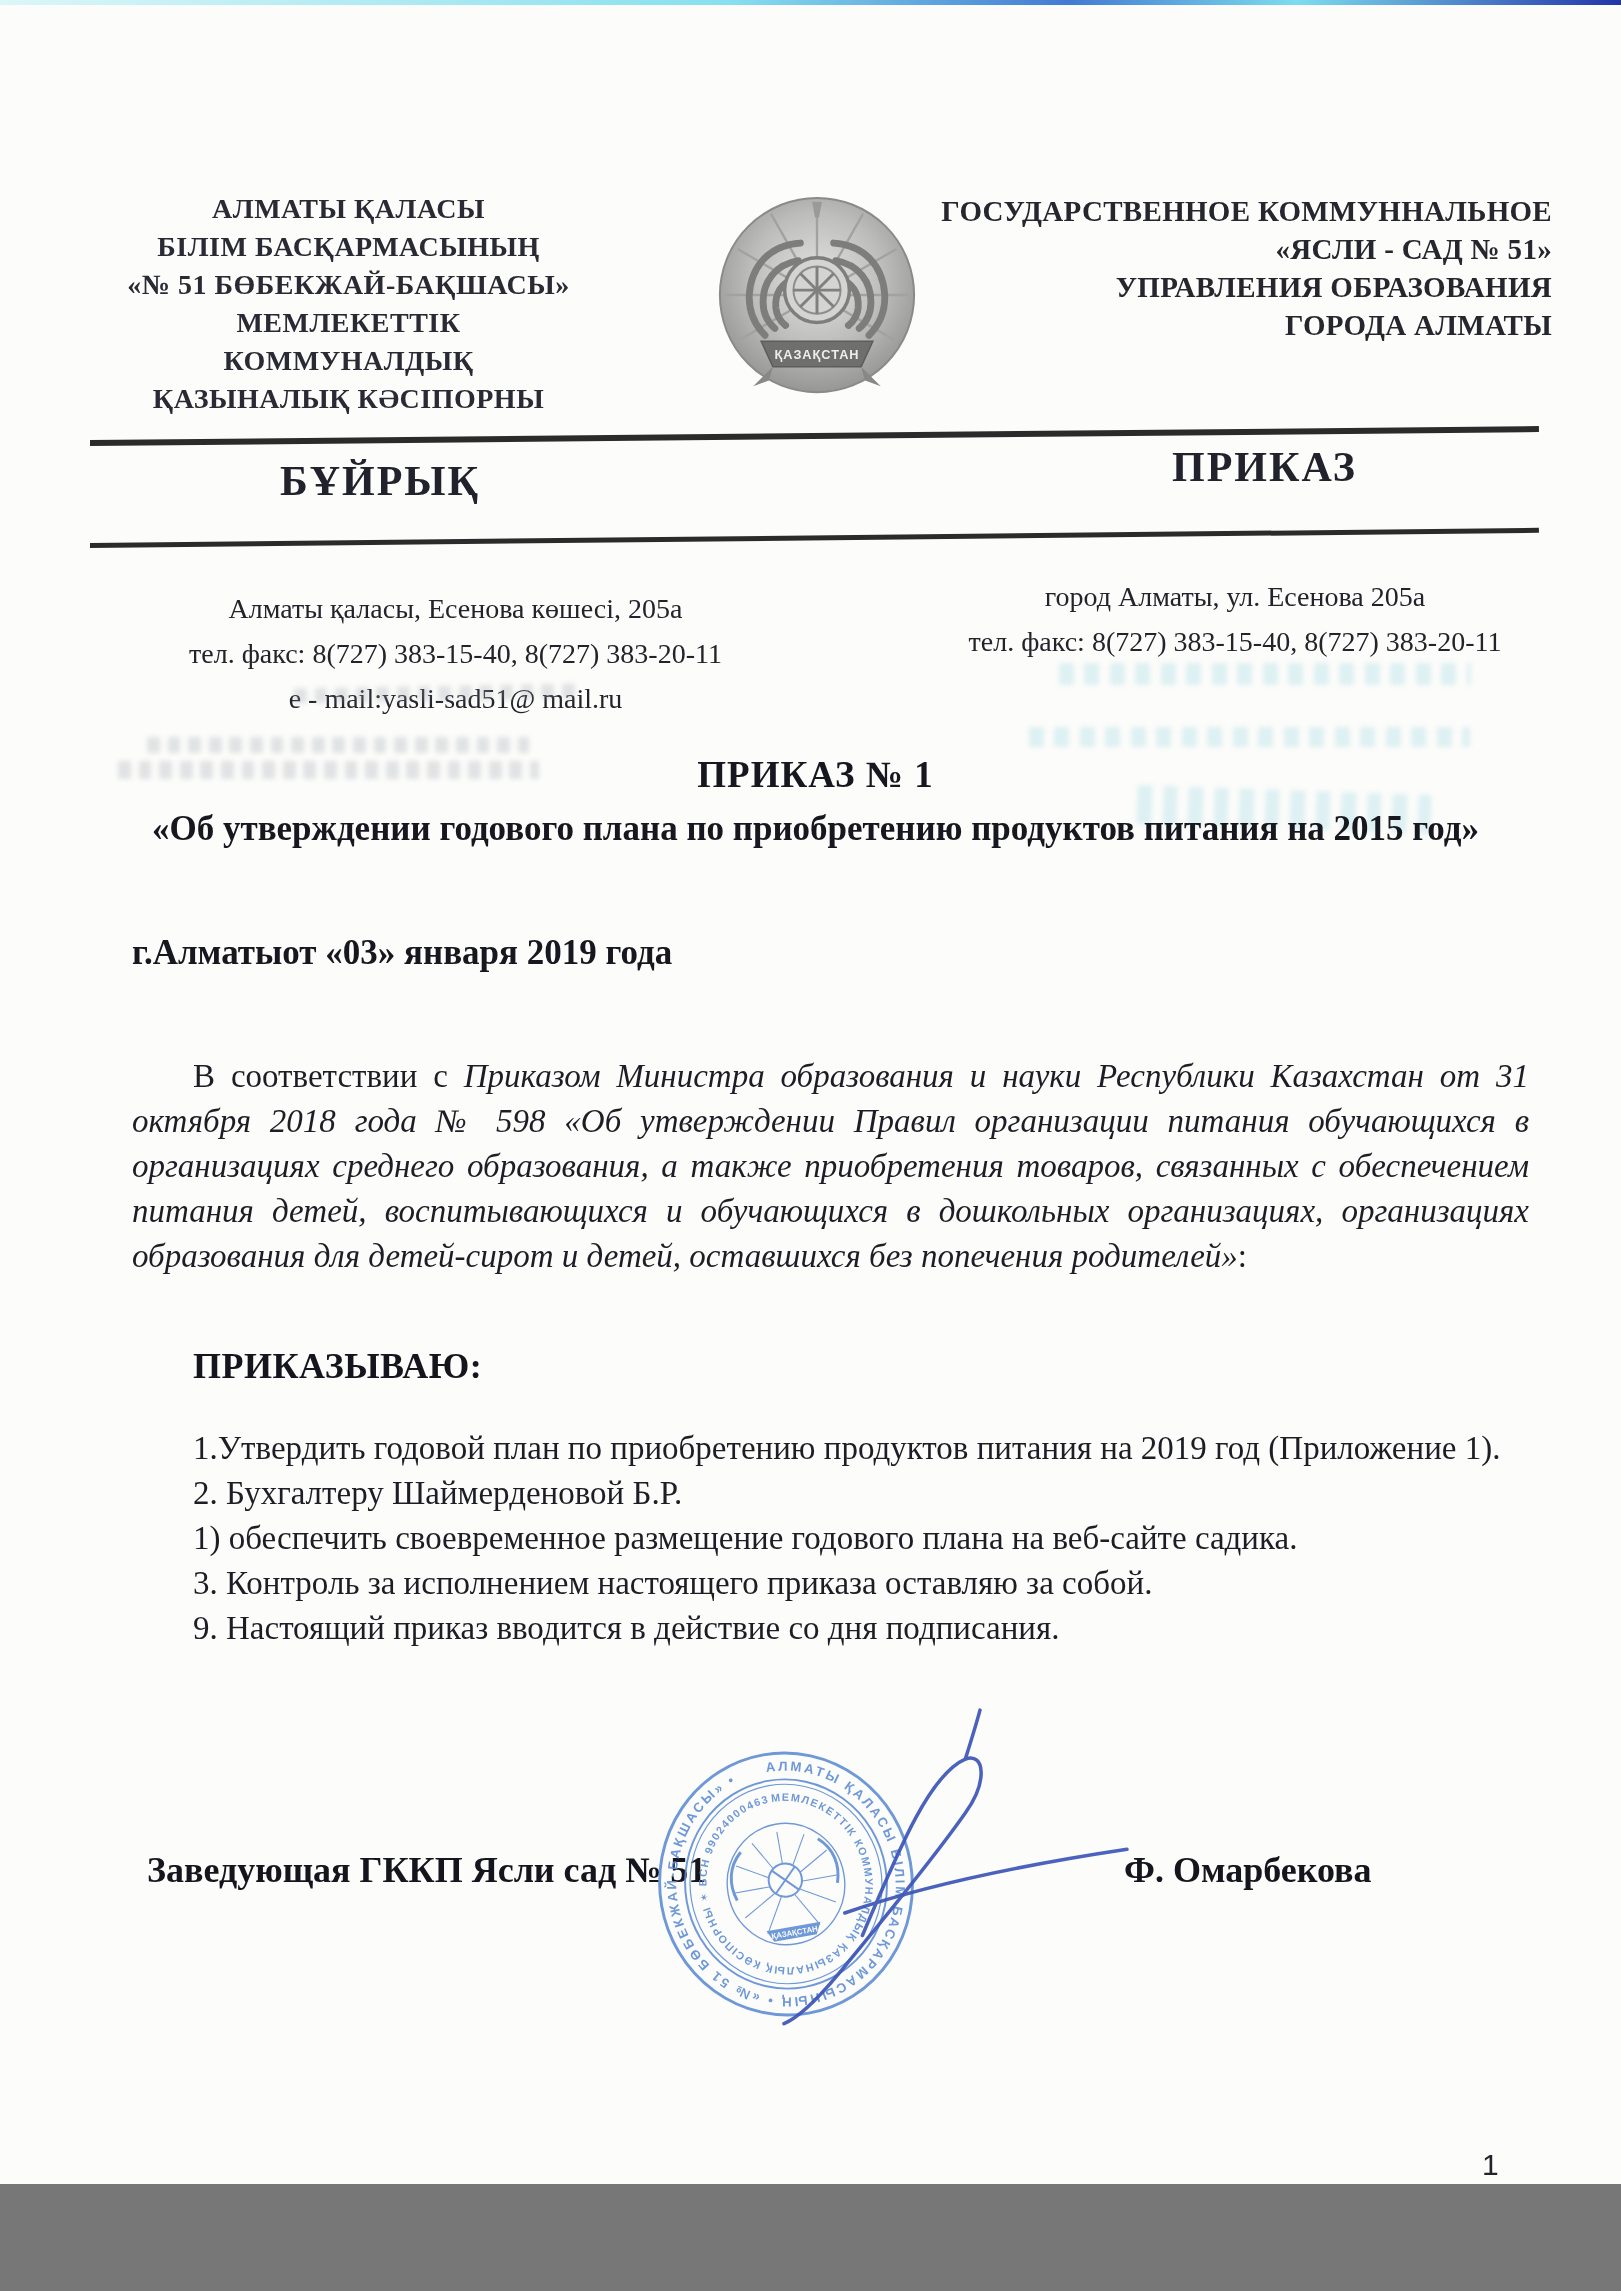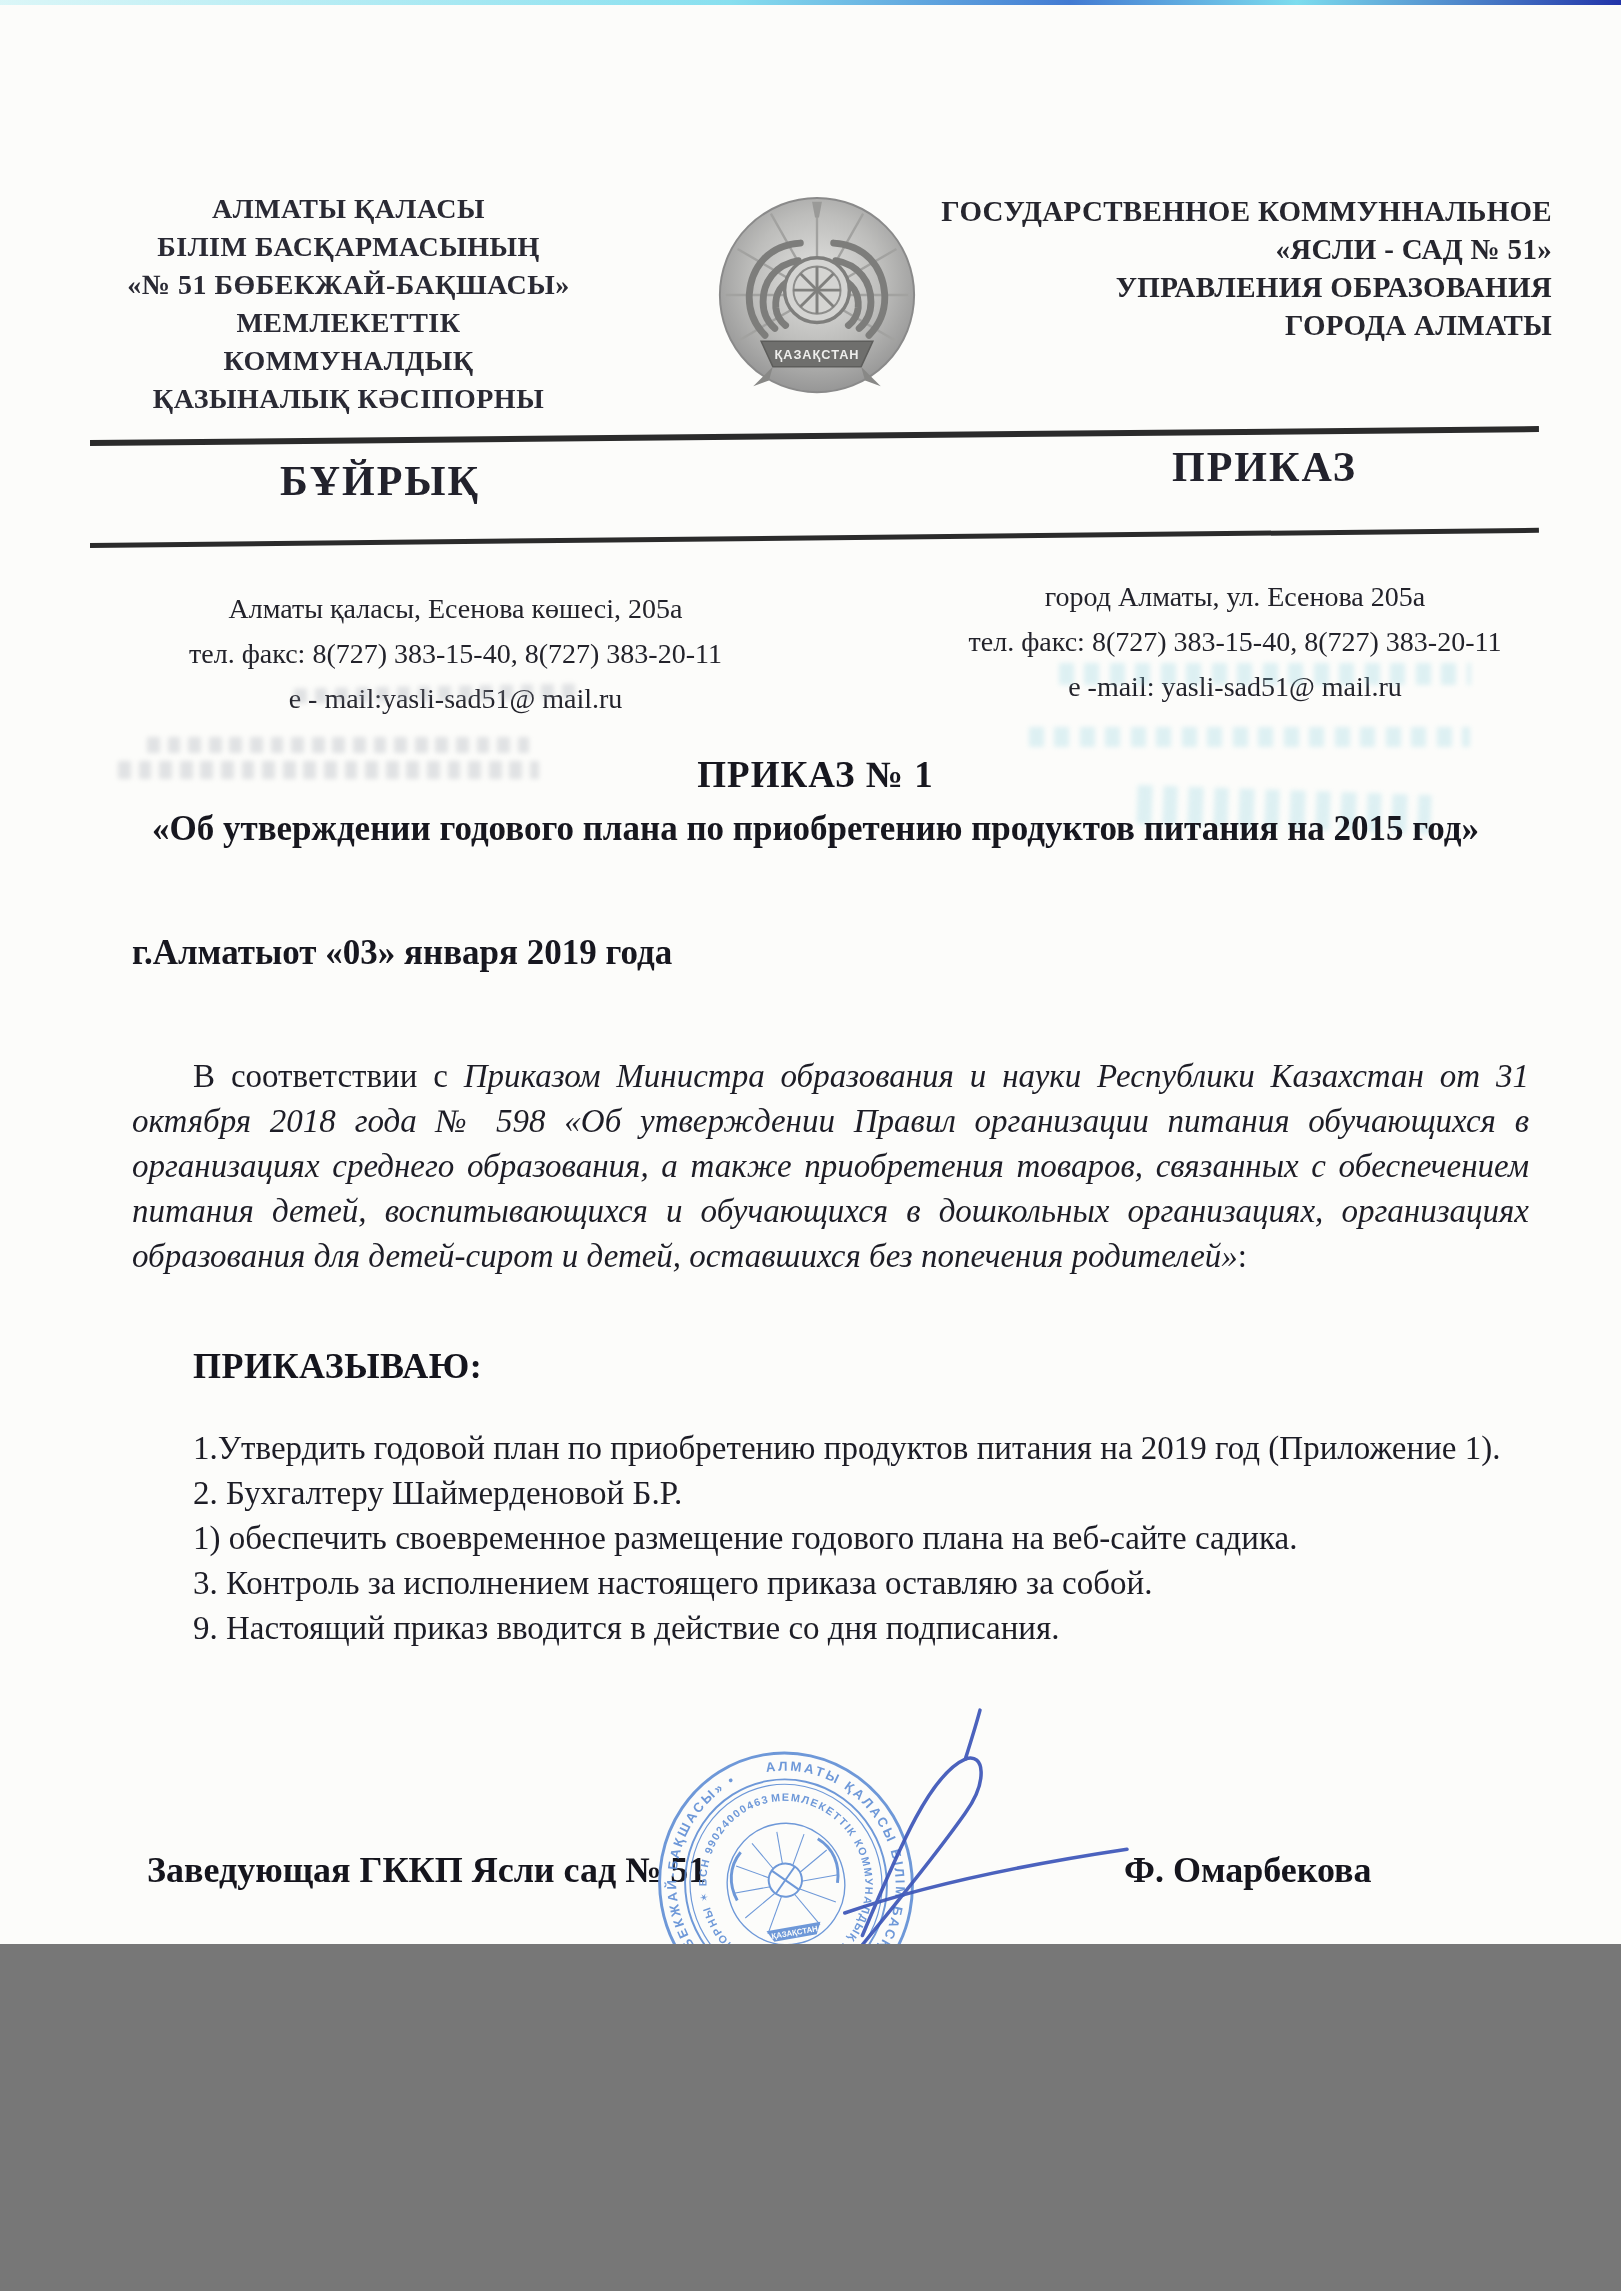--- a/index.html
+++ b/index.html
@@ -1,17 +1,17 @@
 <!DOCTYPE html>
 <html><head>
 <meta charset="utf-8">
 <style>
   html,body{margin:0;padding:0;background:#777;}
   .page{
-    position:relative; width:1621px; height:1944px;
+    position:relative; width:1621px; height:2184px;
     background:#fcfcfa; overflow:hidden;
     font-family:"Liberation Serif","DejaVu Serif",serif;
     color:#20202a;
   }
   
   .scan-strip{
     position:absolute; top:0; left:0; width:100%; height:4.9px;
     background:linear-gradient(90deg, rgba(120,230,240,.25) 0%, rgba(40,200,230,.55) 45%, rgba(20,90,200,.8) 66%, rgba(40,200,230,.6) 80%, rgba(10,30,160,.9) 100%);
   }
   .ghost{position:absolute; filter:blur(2.9px); opacity:.28; pointer-events:none;}
@@ -158,21 +158,20 @@
   <div class="rule bottom"></div>
 
   <div class="addr-left">
     <div>Алматы қаласы, Есенова көшесі,  205а</div>
     <div>тел. факс: 8(727) 383-15-40, 8(727) 383-20-11</div>
     <div>е - mail:yasli-sad51@ mail.ru</div>
   </div>
   <div class="addr-right">
     <div>город Алматы, ул. Есенова 205а</div>
     <div>тел. факс: 8(727) 383-15-40, 8(727) 383-20-11</div>
-    <div>е -mail: yasli-sad51@ mail.ru</div>
   </div>
 
   <div class="ghost gray" style="left:294px; top:686px; width:284px; height:14.7px; transform:rotate(-1deg);"></div>
   <div class="ghost gray" style="left:147px; top:737px; width:382px; height:15.7px;"></div>
   <div class="ghost gray" style="left:118px; top:761px; width:421px; height:17.6px;"></div>
   <div class="ghost cyan" style="left:1059px; top:663px; width:412px; height:21.6px;"></div>
   <div class="ghost cyan" style="left:1029px; top:727px; width:441px; height:19.6px;"></div>
   <div class="ghost cyan" style="left:1137px; top:790px; width:294px; height:39px; transform:rotate(2deg);"></div>
 
   <div class="title-block">

